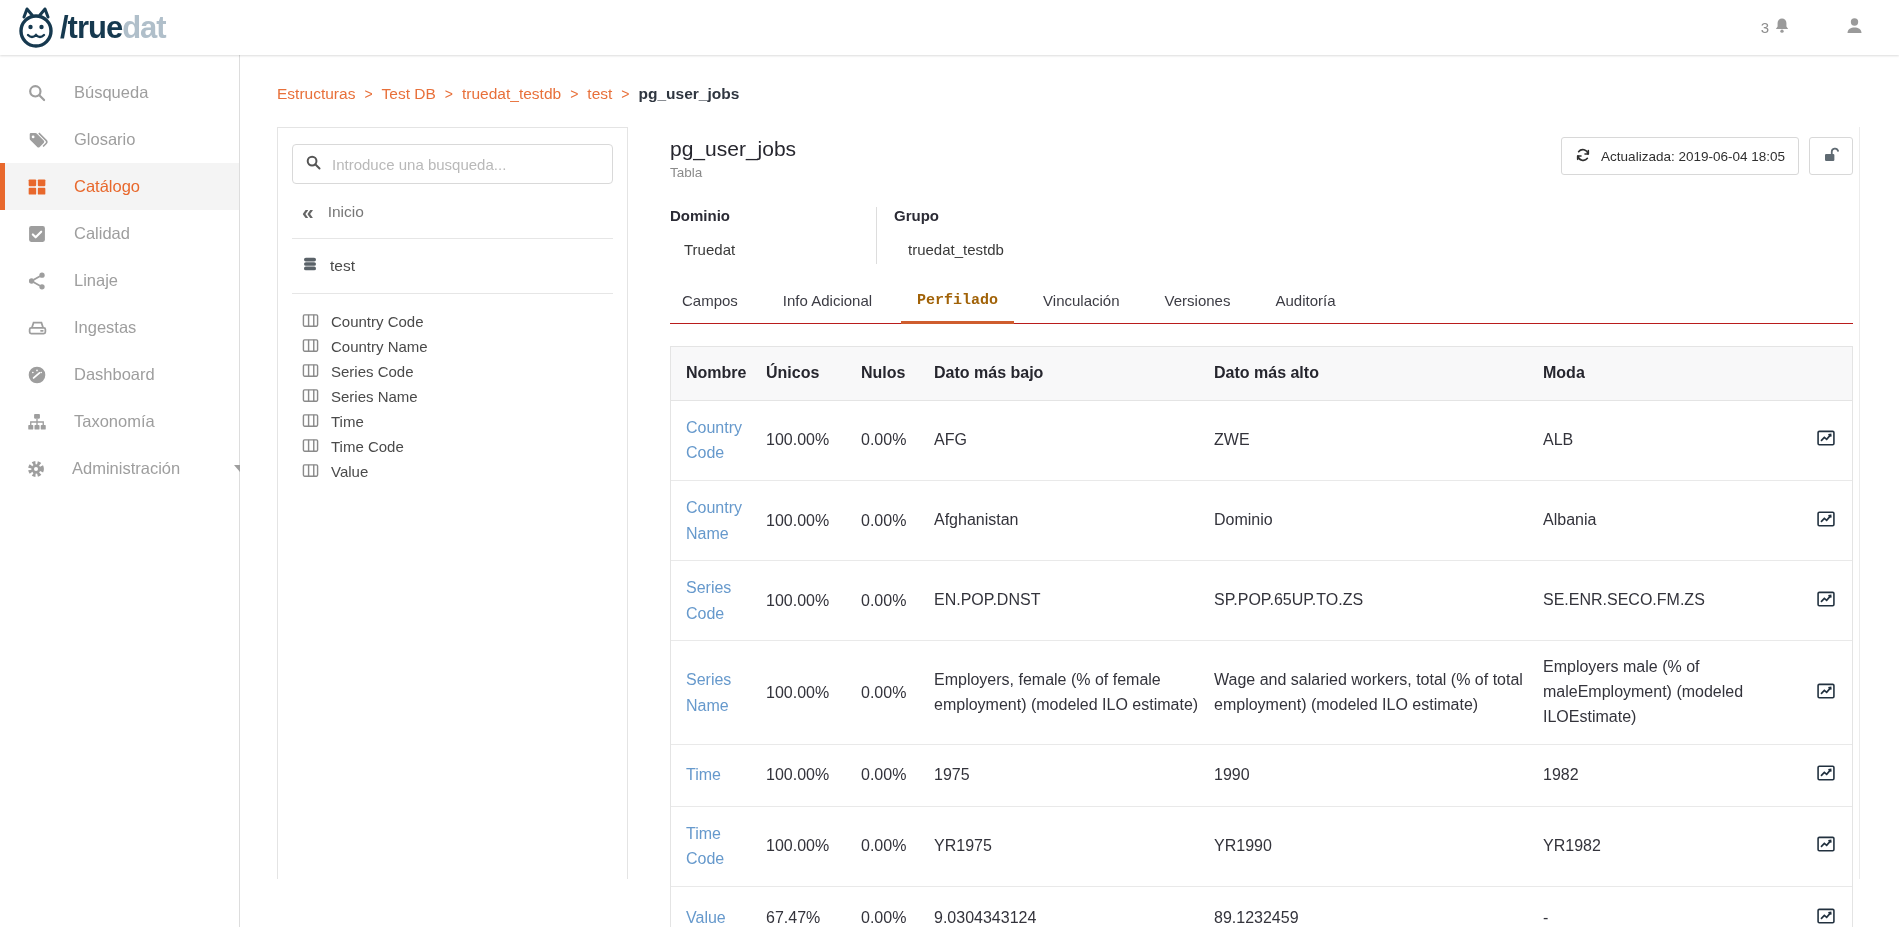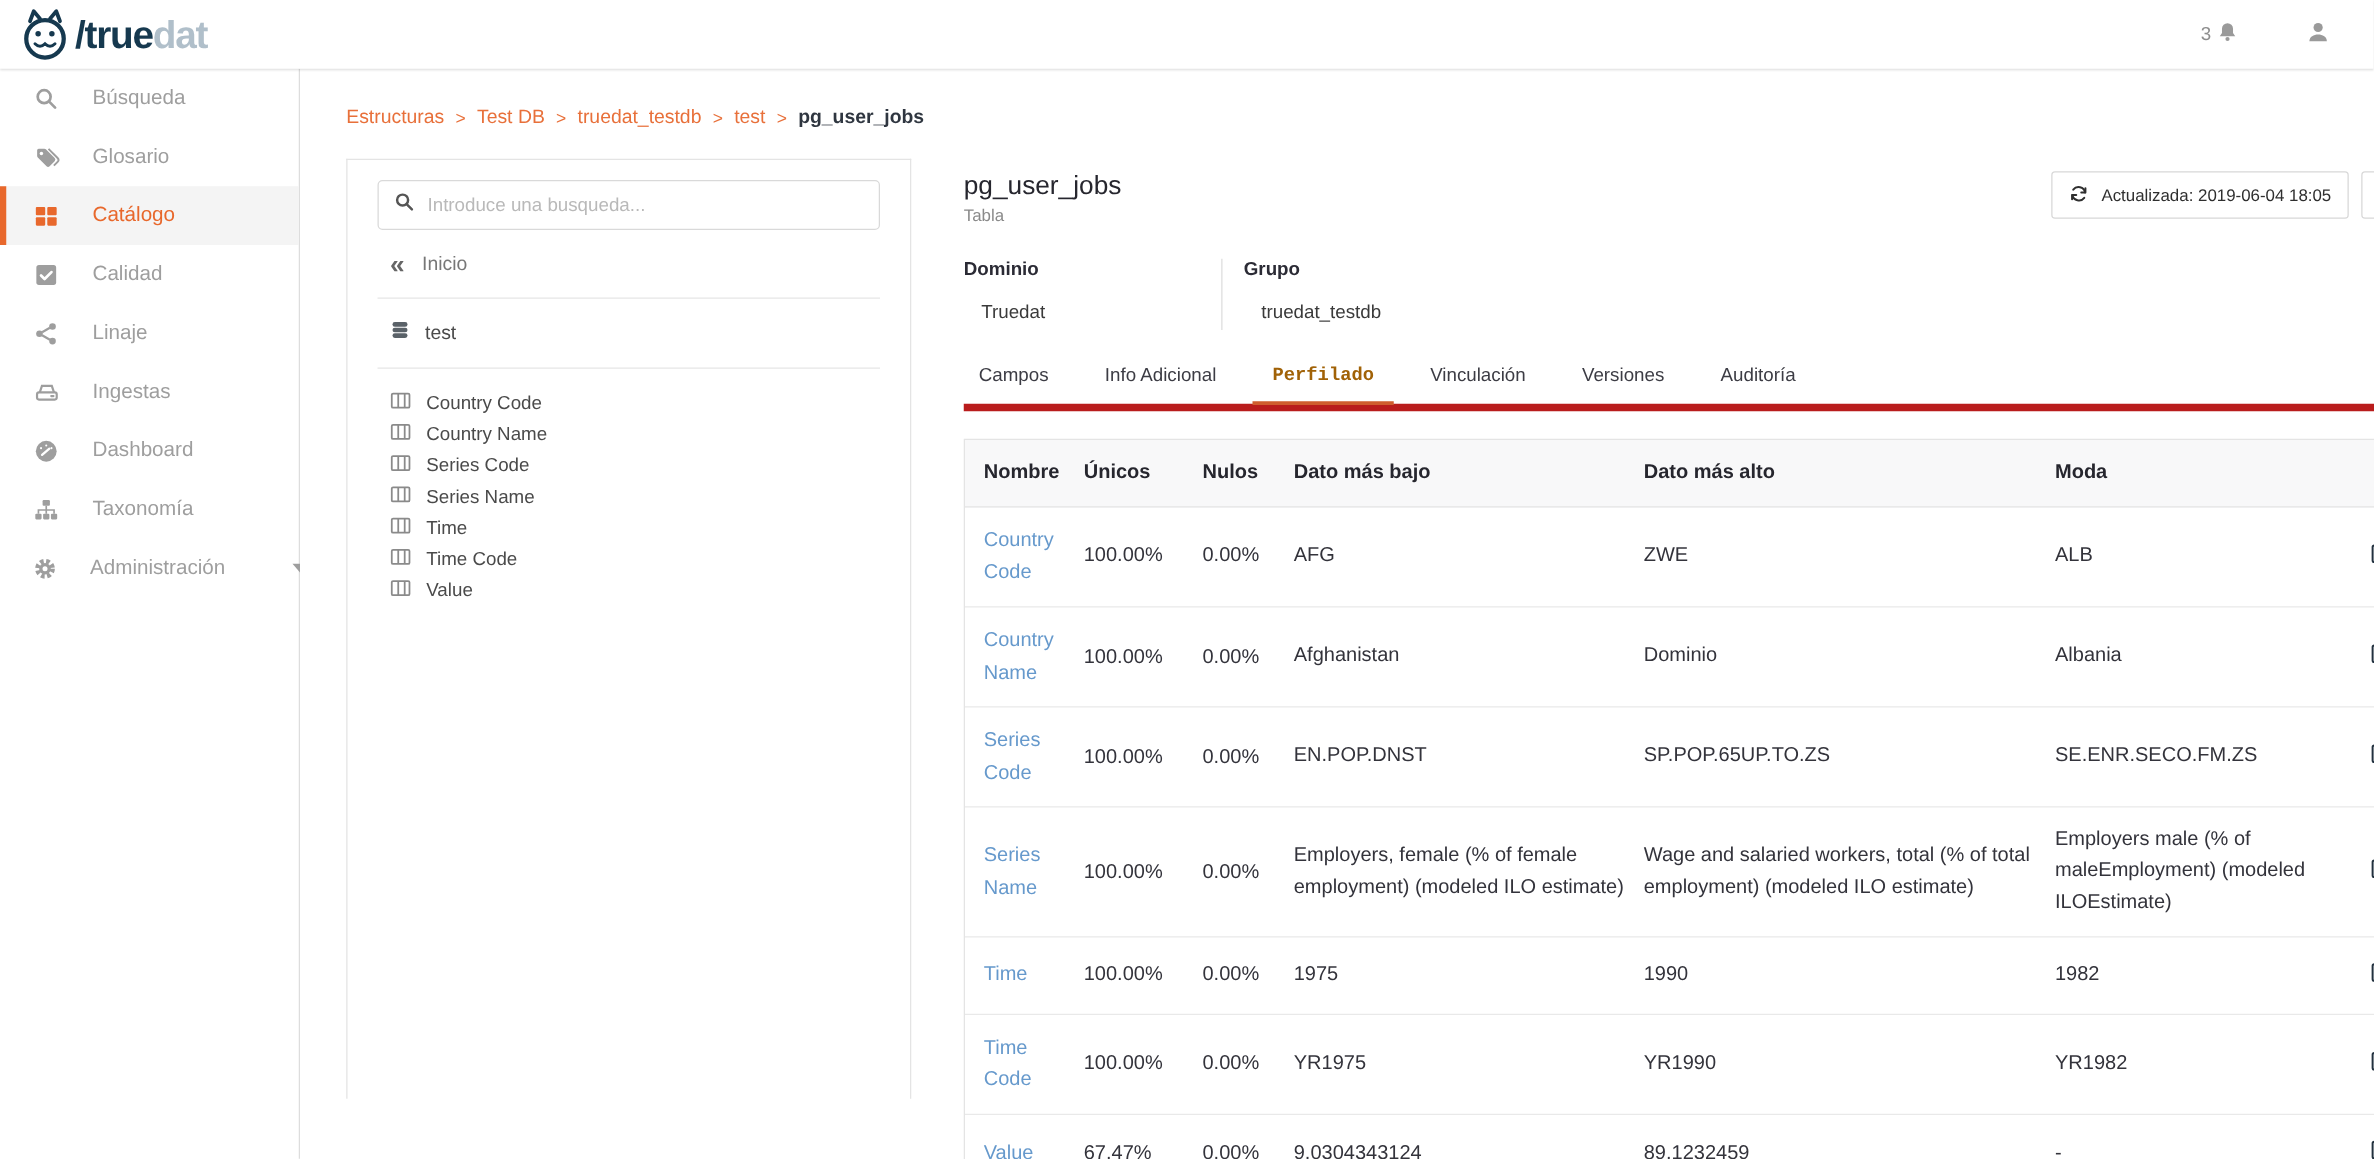--- a/index.html
+++ b/index.html
@@ -13,40 +13,40 @@
   .logo svg { display:block; }
   .logo-text { font-size:31px; font-weight:800; letter-spacing:-1px; line-height:1; }
   .logo-text .dark { color:#16394f; }
   .logo-text .light { color:#b0bfca; }
   .topbar-right { display:flex; align-items:center; gap:52px; padding-right:8px; }
   .notif { display:flex; align-items:center; gap:3px; color:#8d8d8d; font-size:15px; }
   .notif svg, .user-btn svg { color:#9a9a9a; }
 
   
   .sidebar { position:absolute; left:0; top:55px; bottom:0; width:240px; background:#fff;
-    border-right:1px solid #ddd; }
+    border-right:1px solid #ddd; padding-top:14px; }
   .side-item { height:47px; display:flex; align-items:center; gap:26px; padding-left:26px;
     color:#9e9e9e; font-size:16.5px; cursor:pointer; position:relative; }
   .side-item .ic { width:22px; display:flex; justify-content:center; color:#9e9e9e; }
   .side-item.active { background:#f4f4f4; border-left:5px solid #e8682c; padding-left:21px; color:#e8682c; }
   .side-item.active .ic { color:#e8682c; }
   .caret-down { width:0; height:0; border-left:6px solid transparent; border-right:6px solid transparent;
     border-top:7px solid #9e9e9e; margin-left:28px; }
 
   
   .content { position:absolute; left:240px; top:55px; right:0; bottom:0; background:#fff; }
   .breadcrumb { margin:30px 0 0 37px; font-size:15.5px; display:flex; gap:9px; align-items:center; }
   .breadcrumb a { color:#e8703a; text-decoration:none; cursor:pointer; }
   .breadcrumb .sep { color:#e8703a; font-size:14px; }
   .breadcrumb .current { color:#2f3640; font-weight:700; }
 
   .content-row { display:flex; margin:24px 39px 0 37px; gap:42px; height:752px; }
 
   
-  .tree-panel { width:452px; flex:none; border:1px solid #e4e4e4; border-bottom:none; padding:16px 24px; }
+  .tree-panel { width:351px; flex:none; border:1px solid #e4e4e4; border-bottom:none; padding:16px 14px; }
   .searchbox { display:flex; align-items:center; gap:10px; border:1px solid #d9d9d9; border-radius:4px;
     height:40px; padding:0 12px; }
   .searchbox svg { color:#555; flex:none; }
   .searchbox input { border:none; outline:none; font-size:15px; width:100%; color:#444;
     font-family:"Liberation Sans","DejaVu Sans",sans-serif; }
   .searchbox input::placeholder { color:#b9b9b9; }
   .tree-back { display:flex; align-items:center; gap:14px; padding:19px 10px 17px; color:#777;
     font-size:15.5px; cursor:pointer; }
   .tree-back .chev { font-size:21px; line-height:14px; color:#666; font-weight:700; }
   .tree-divider { border-top:1px solid #e6e6e6; }
@@ -68,21 +68,21 @@
   .lock-btn { width:44px; height:38px; border:1px solid #d8d8d8; border-radius:3px; background:#fff;
     display:flex; align-items:center; justify-content:center; cursor:pointer; color:#5f6a72; }
 
   .meta { display:flex; margin-top:27px; }
   .meta-col { padding-bottom:6px; }
   .meta-col.first { width:206px; }
   .meta-col.second { border-left:1px solid #ddd; padding-left:17px; }
   .meta-label { font-size:15px; font-weight:700; color:#2b2b35; }
   .meta-value { font-size:15px; color:#3a3a3a; margin-top:17px; padding-left:14px; }
 
-  .tabs { display:flex; margin-top:28px; border-bottom:6px solid #b91c1c; }
+  .tabs { display:flex; margin-top:28px; border-bottom:1px solid #b91c1c; }
   .tab { padding:0 16px 12px; margin-right:13px; font-size:15px; color:#3c3c44; cursor:pointer; }
   .tab:first-child { padding-left:12px; }
   .tab.active { font-weight:700; color:#a16207; border-bottom:3px solid #cf5d2e; margin-bottom:-1px;font-family:Liberation Mono, monospace; }
 
   
   .ptable { border:1px solid #e4e4e4; margin-top:22px; font-size:16px; }
   .prow { display:flex; align-items:center; border-bottom:1px solid #e9e9e9; min-height:62px; }
   .prow:last-child { border-bottom:none; }
   .prow.header { background:#f8f8f9; font-weight:700; color:#26262e; min-height:45px; border-bottom:1px solid #e4e4e4; }
   .pc { padding:14px 12px 14px 0; }

